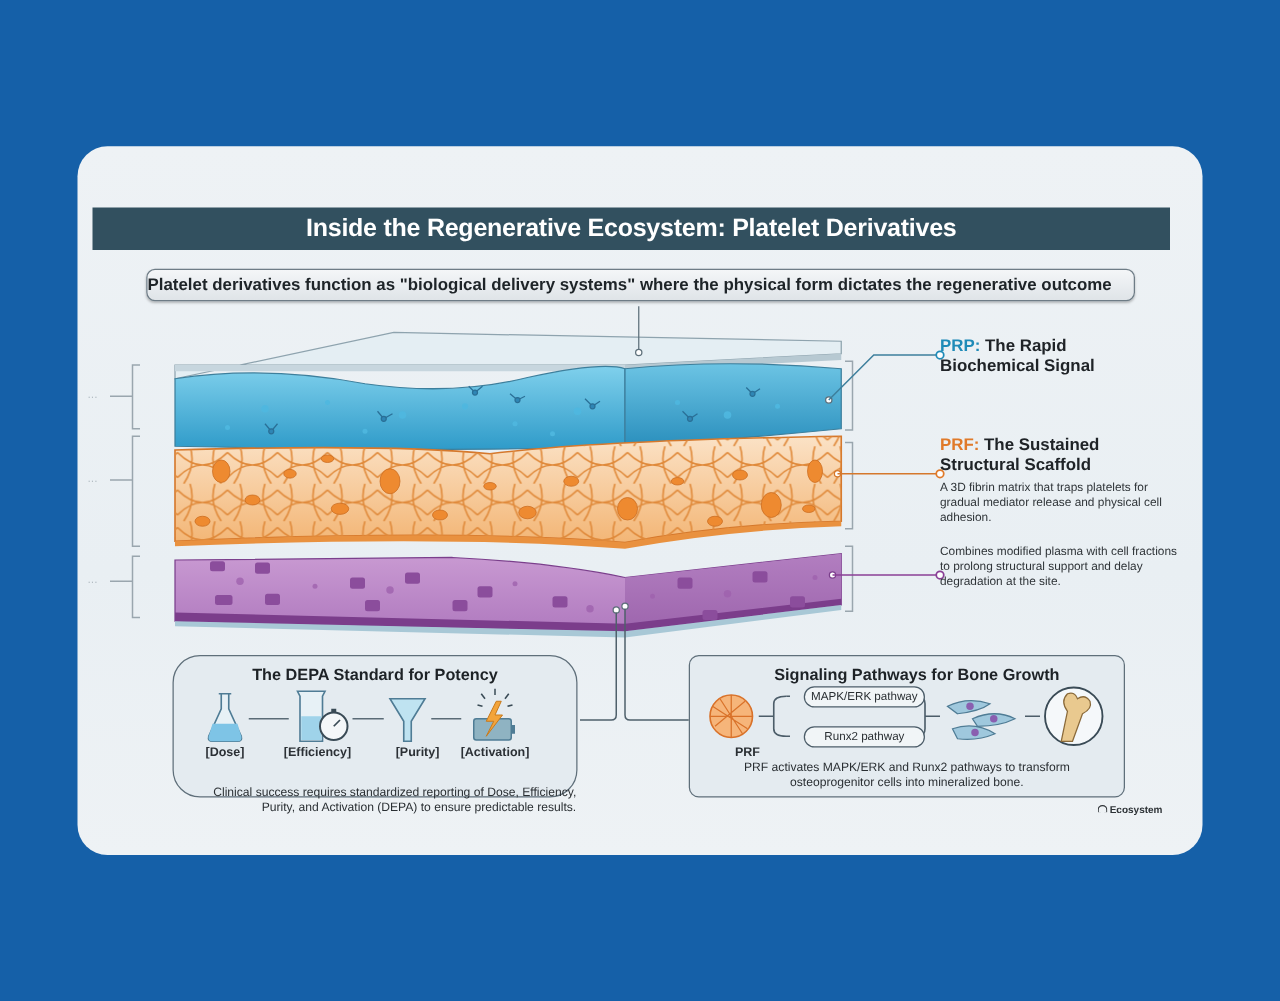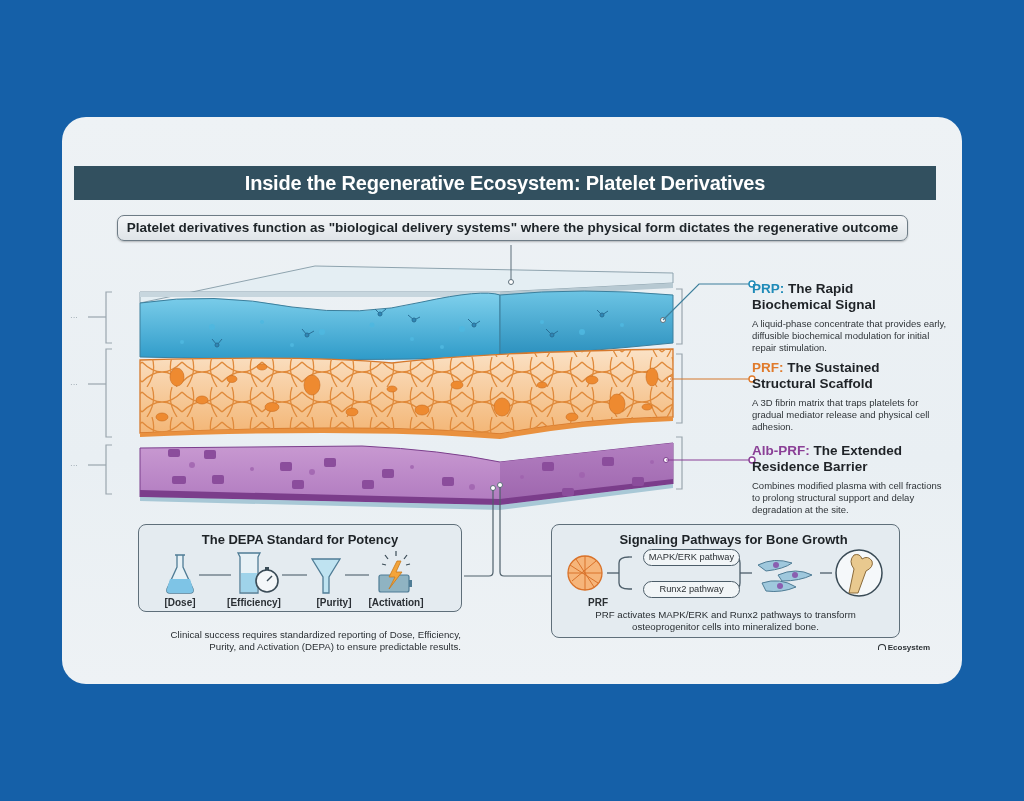--- a/index.html
+++ b/index.html
@@ -13,26 +13,26 @@
   .title-bar {
     position: absolute; left: 12px; top: 49px; width: 862px; height: 34px;
     background: #32505f; color: #ffffff;
     font-size: 20px; font-weight: bold; text-align: center; line-height: 34px;
     letter-spacing: -0.2px;
   }
   .subtitle-box {
     position: absolute; left: 55px; top: 98px; width: 791px; height: 26px;
     border: 1.5px solid #6e7c86; border-radius: 7px;
     background: linear-gradient(180deg, #f4f6f8, #dfe4e8);
-    font-size: 13.5px; font-weight: bold; color: #1e2428; text-align: center; line-height: 23px;
+    font-size: 13.5px; font-weight: bold; color: #1e2428; text-align: left; line-height: 23px;
     box-shadow: 0 1px 2px rgba(0,0,0,0.25);
   }
   svg.art { position: absolute; left: 0; top: 0; }
   .layer-label { position: absolute; left: 690px; width: 200px; }
-  .layer-label .head { font-size: 13.5px; font-weight: bold; color: #1f2327; line-height: 16px; margin-top: 12px; }
+  .layer-label .head { font-size: 13.5px; font-weight: bold; color: #1f2327; line-height: 16px; }
   .layer-label .desc { font-size: 9.5px; color: #2f3438; line-height: 12px; margin-top: 5px; }
   .panel {
     position: absolute; border: 1.5px solid #5f6f7a; border-radius: 8px;
     background: #e4ebf0;
   }
   .panel .ptitle { font-size: 13px; font-weight: bold; color: #1d2226; text-align: center; margin-top: 7px; }
   .panel .pdesc { font-size: 9.7px; color: #2a2f33; text-align: center; line-height: 12px; position: absolute; left: 0; right: 0; }
   .step-label { position: absolute; font-size: 10px; font-weight: bold; color: #2b3035; text-align: center; width: 70px; }
   .pill {
     position: absolute; height: 17px; border: 1.4px solid #4c5d69; border-radius: 9px;
@@ -226,40 +226,35 @@
     <circle cx="438" cy="368" r="2.5" fill="#fff" stroke="#5d6f7a"></circle>
     <path d="M431 373 V455 Q431 459 427 459 H402" stroke="#4f606b" stroke-width="1.2" fill="none"></path>
     <path d="M438 370 V455 Q438 459 442 459 H489" stroke="#4f606b" stroke-width="1.2" fill="none"></path>
   </svg>
 
   <div class="layer-label" style="top:152px;">
     <div class="head">
       <span style="color:#1f8bb8">PRP:</span><span> The Rapid</span><br>
       <span>Biochemical Signal</span>
     </div>
-    <div class="desc">A liquid-phase concentrate that provides early, diffusible biochemical modulation for initial repair stimulation.</div>
   </div>
 
   <div class="layer-label" style="top:231px;">
     <div class="head">
       <span style="color:#e07a2a">PRF:</span><span> The Sustained</span><br>
       <span>Structural Scaffold</span>
     </div>
     <div class="desc">A 3D fibrin matrix that traps platelets for gradual mediator release and physical cell adhesion.</div>
   </div>
 
   <div class="layer-label" style="top:314px;">
-    <div class="head">
-      <span style="color:#8a3f96">Alb-PRF:</span><span> The Extended</span><br>
-      <span>Residence Barrier</span>
-    </div>
     <div class="desc">Combines modified plasma with cell fractions to prolong structural support and delay degradation at the site.</div>
   </div>
 
-  <div class="panel" style="left:76px; top:407px; width:324px; height:88px;">
+  <div class="panel" style="left:76px; top:407px; width:324px; height:114px;border-radius:22px;">
     <div class="ptitle">The DEPA Standard for Potency</div>
     <svg width="324" height="50" style="position:absolute; left:0; top:24px;">
       <g stroke="#5a6b76" stroke-width="1.2" fill="none">
         <line x1="60" y1="26" x2="92" y2="26"></line>
         <line x1="143" y1="26" x2="168" y2="26"></line>
         <line x1="206" y1="26" x2="230" y2="26"></line>
       </g>
 
       <g>
         <path d="M36 6 H46 M38 6 V18 L28 40 Q27 44 31 44 H51 Q55 44 54 40 L44 18 V6" fill="#e7f1f6" stroke="#4f7c95" stroke-width="1.3"></path>

